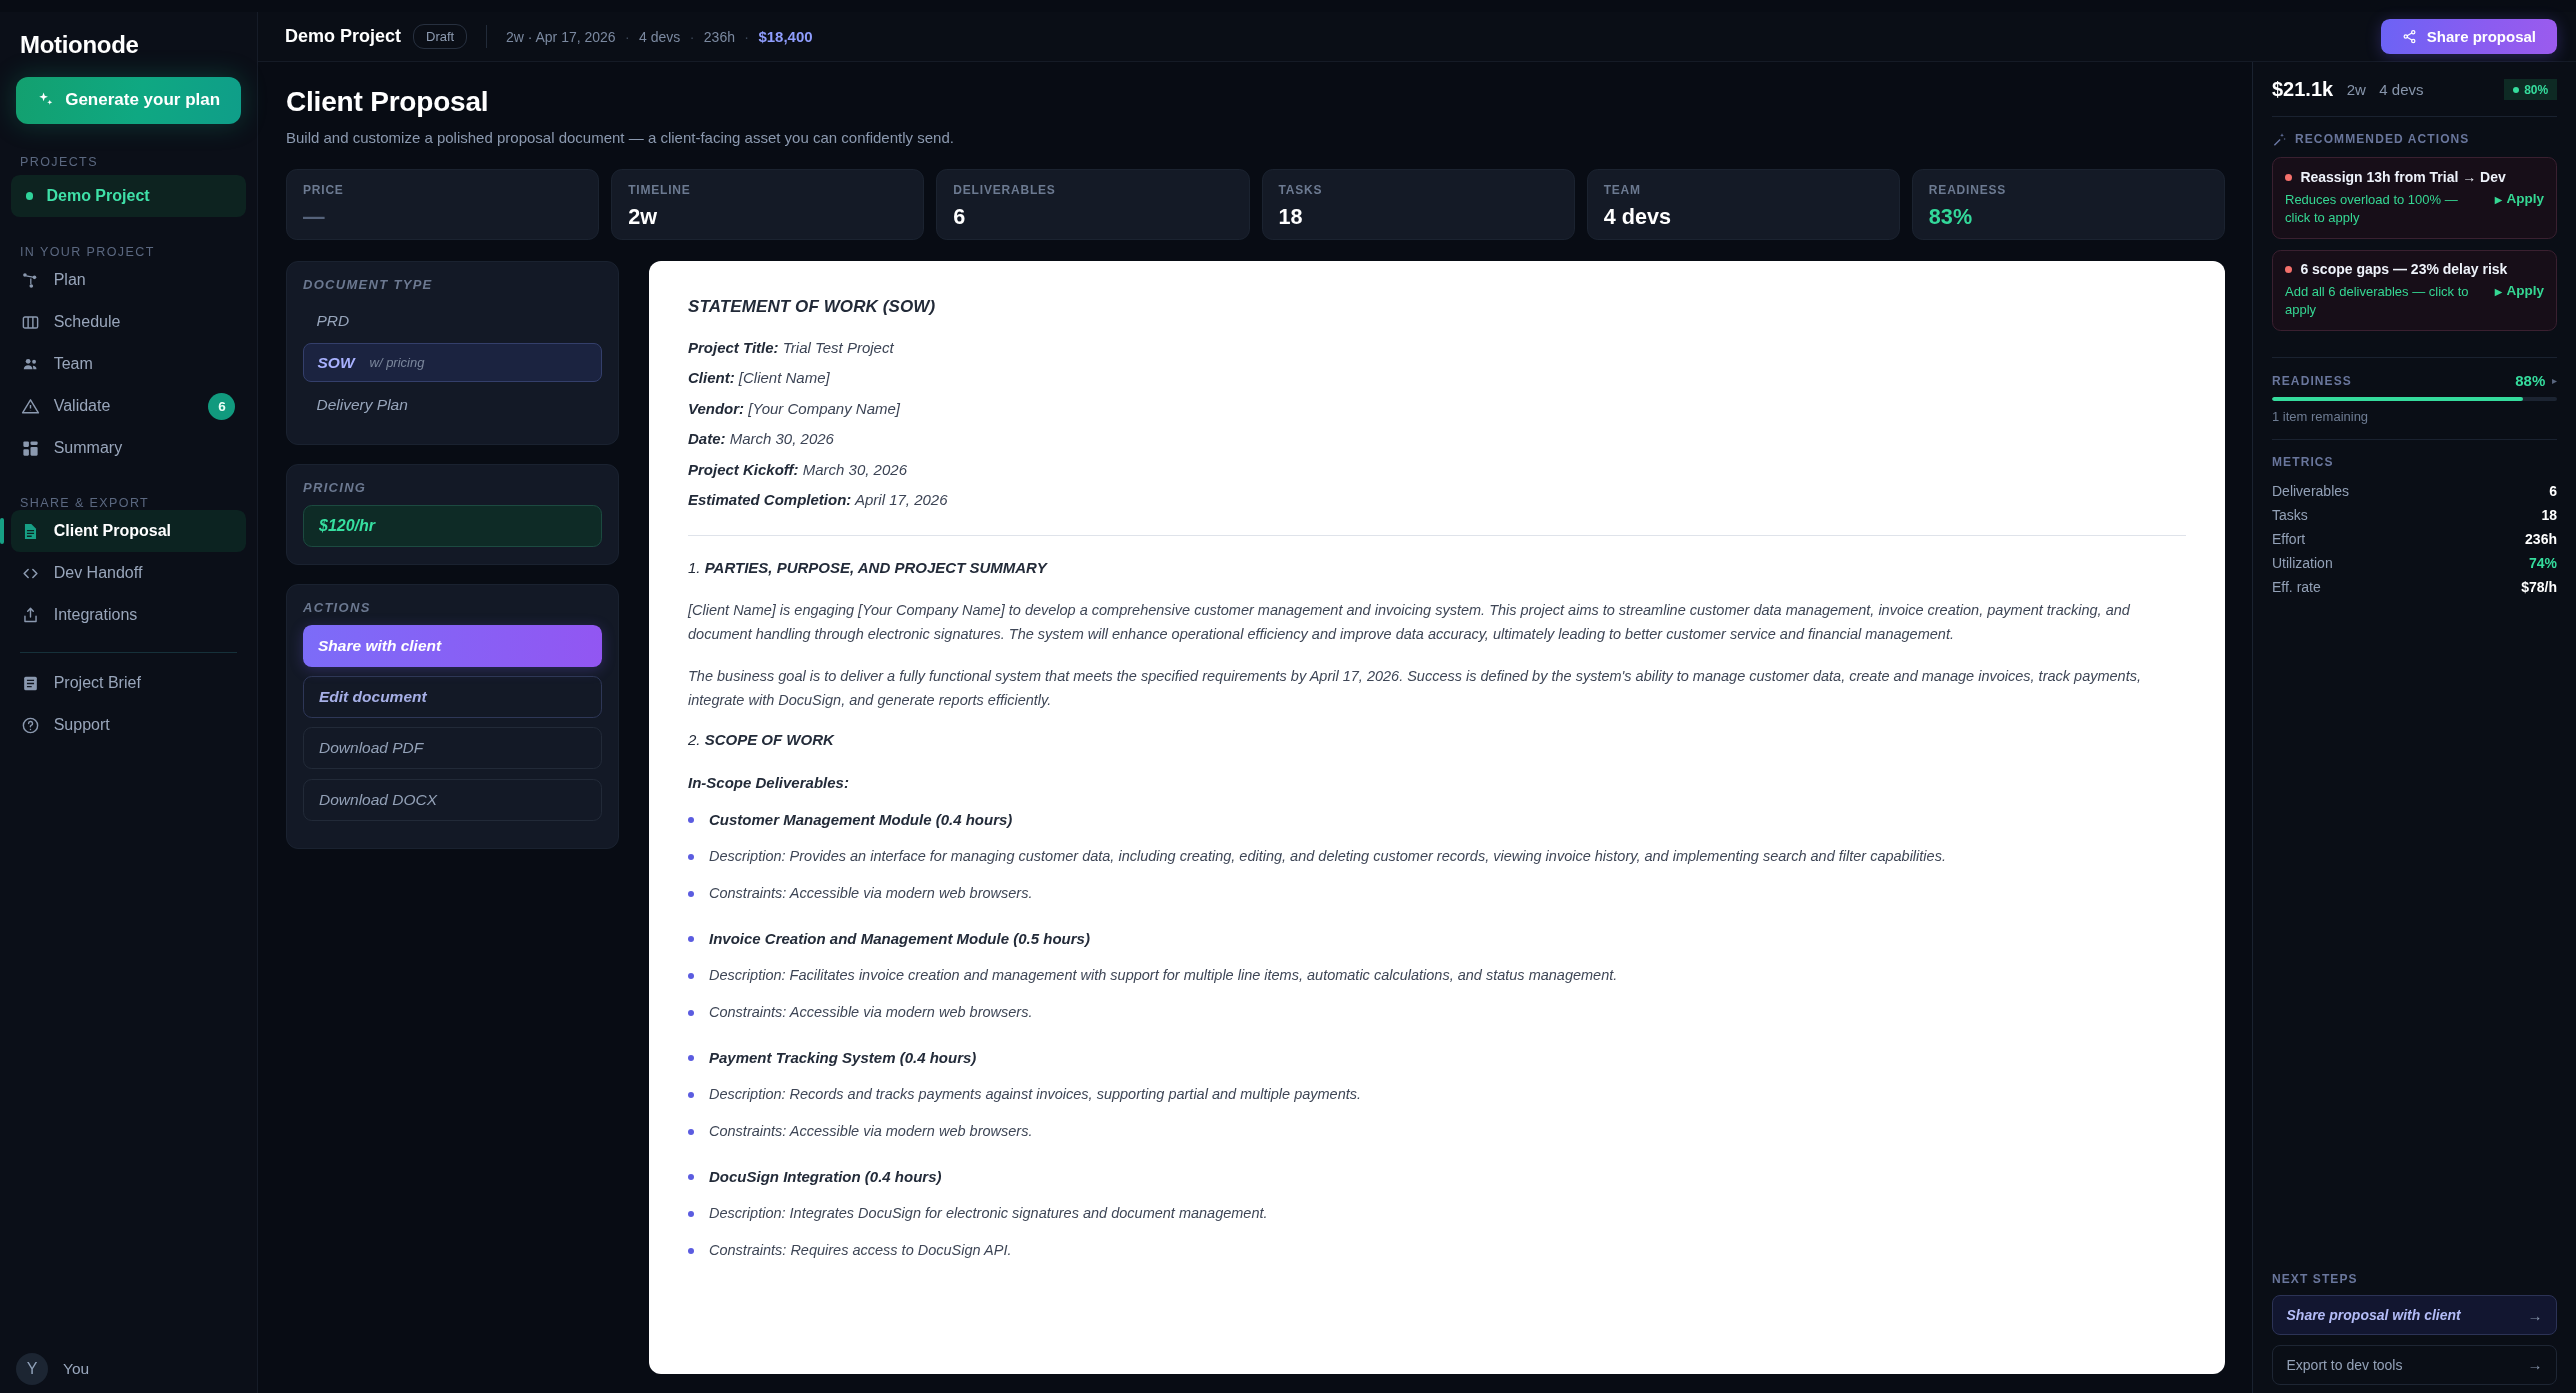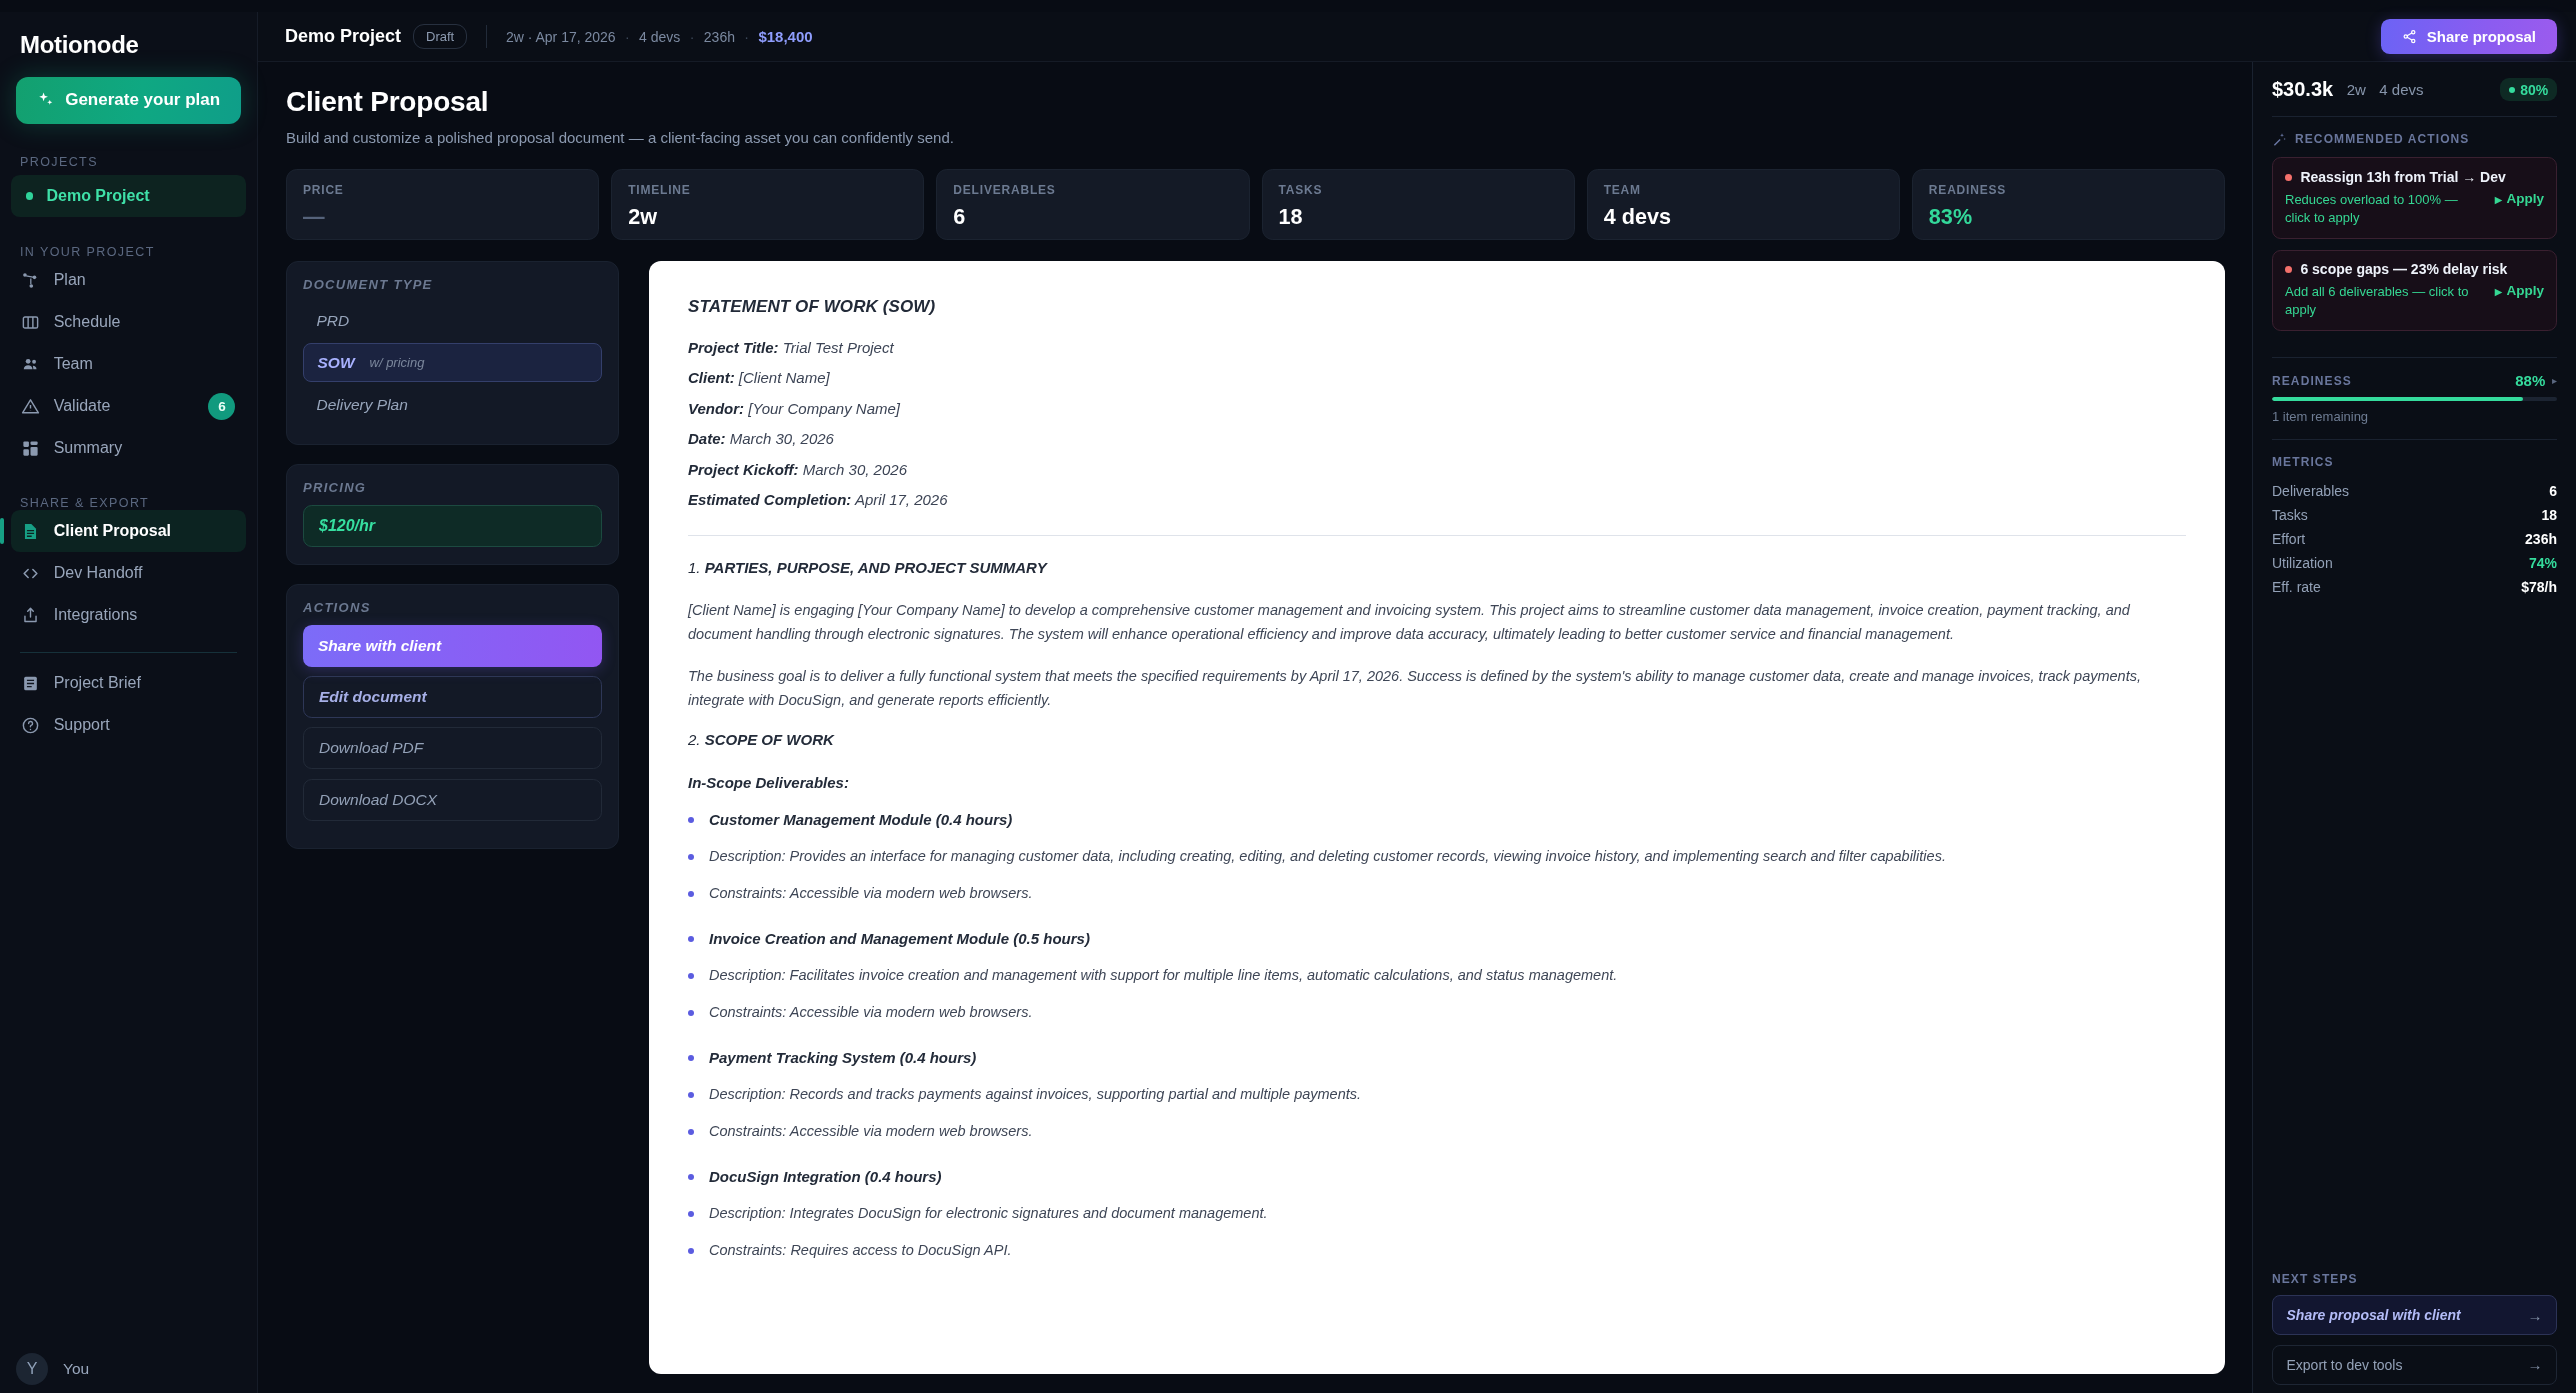--- a/index.html
+++ b/index.html
@@ -198,22 +198,22 @@
     border-left:0.7px solid #1a2230;
     background:#0a0e16;
     display:flex; flex-direction:column;
     padding:16px 19px 0 19px;
   }
   .rail-top{ display:flex; align-items:center; gap:13.5px; }
   .rt-price{ font-size:20px; font-weight:700; color:#fff; }
   .rt-m{ font-size:15px; color:#8795ab; }
   .rt-grow{ flex:1; }
   .rt-pct{
-    background:#0e2a24; color:#35dc9d; border-radius:9px;
-    padding:3.4px 8.8px; font-size:14px; font-weight:700;
+    background:#0e2a24; color:#35dc9d; border-radius:0;
+    padding:3.4px 8.8px; font-size:12px; font-weight:700;
     display:flex; align-items:center; gap:5.4px;
   }
   .rt-pct .d{ width:6px; height:6px; border-radius:50%; background:#35dc9d; }
   .rail-rule{ height:0.7px; background:#1a2230; margin:15px 0 15px 0; }
   .rail-label{
     font-size:12px; letter-spacing:1.1px; color:#69769c; font-weight:600;
     display:flex; align-items:center; gap:8px; margin-bottom:10.8px;
   }
   .rec{
     border:0.7px solid #3a2030; background:#170e18;
@@ -584,21 +584,21 @@
               </div>
             </div>
 
           </div>
         </div>
       </div>
 
       <aside class="rail">
 
         <div class="rail-top">
-          <div class="rt-price">$30.3k</div>
+          <div class="rt-price">$21.1k</div>
           <div class="rt-m">2w</div>
           <div class="rt-m">4 devs</div>
           <div class="rt-grow"></div>
           <div class="rt-pct">
             <span class="d"></span>
             <span>80%</span>
           </div>
         </div>
 
         <div class="rail-rule"></div>

